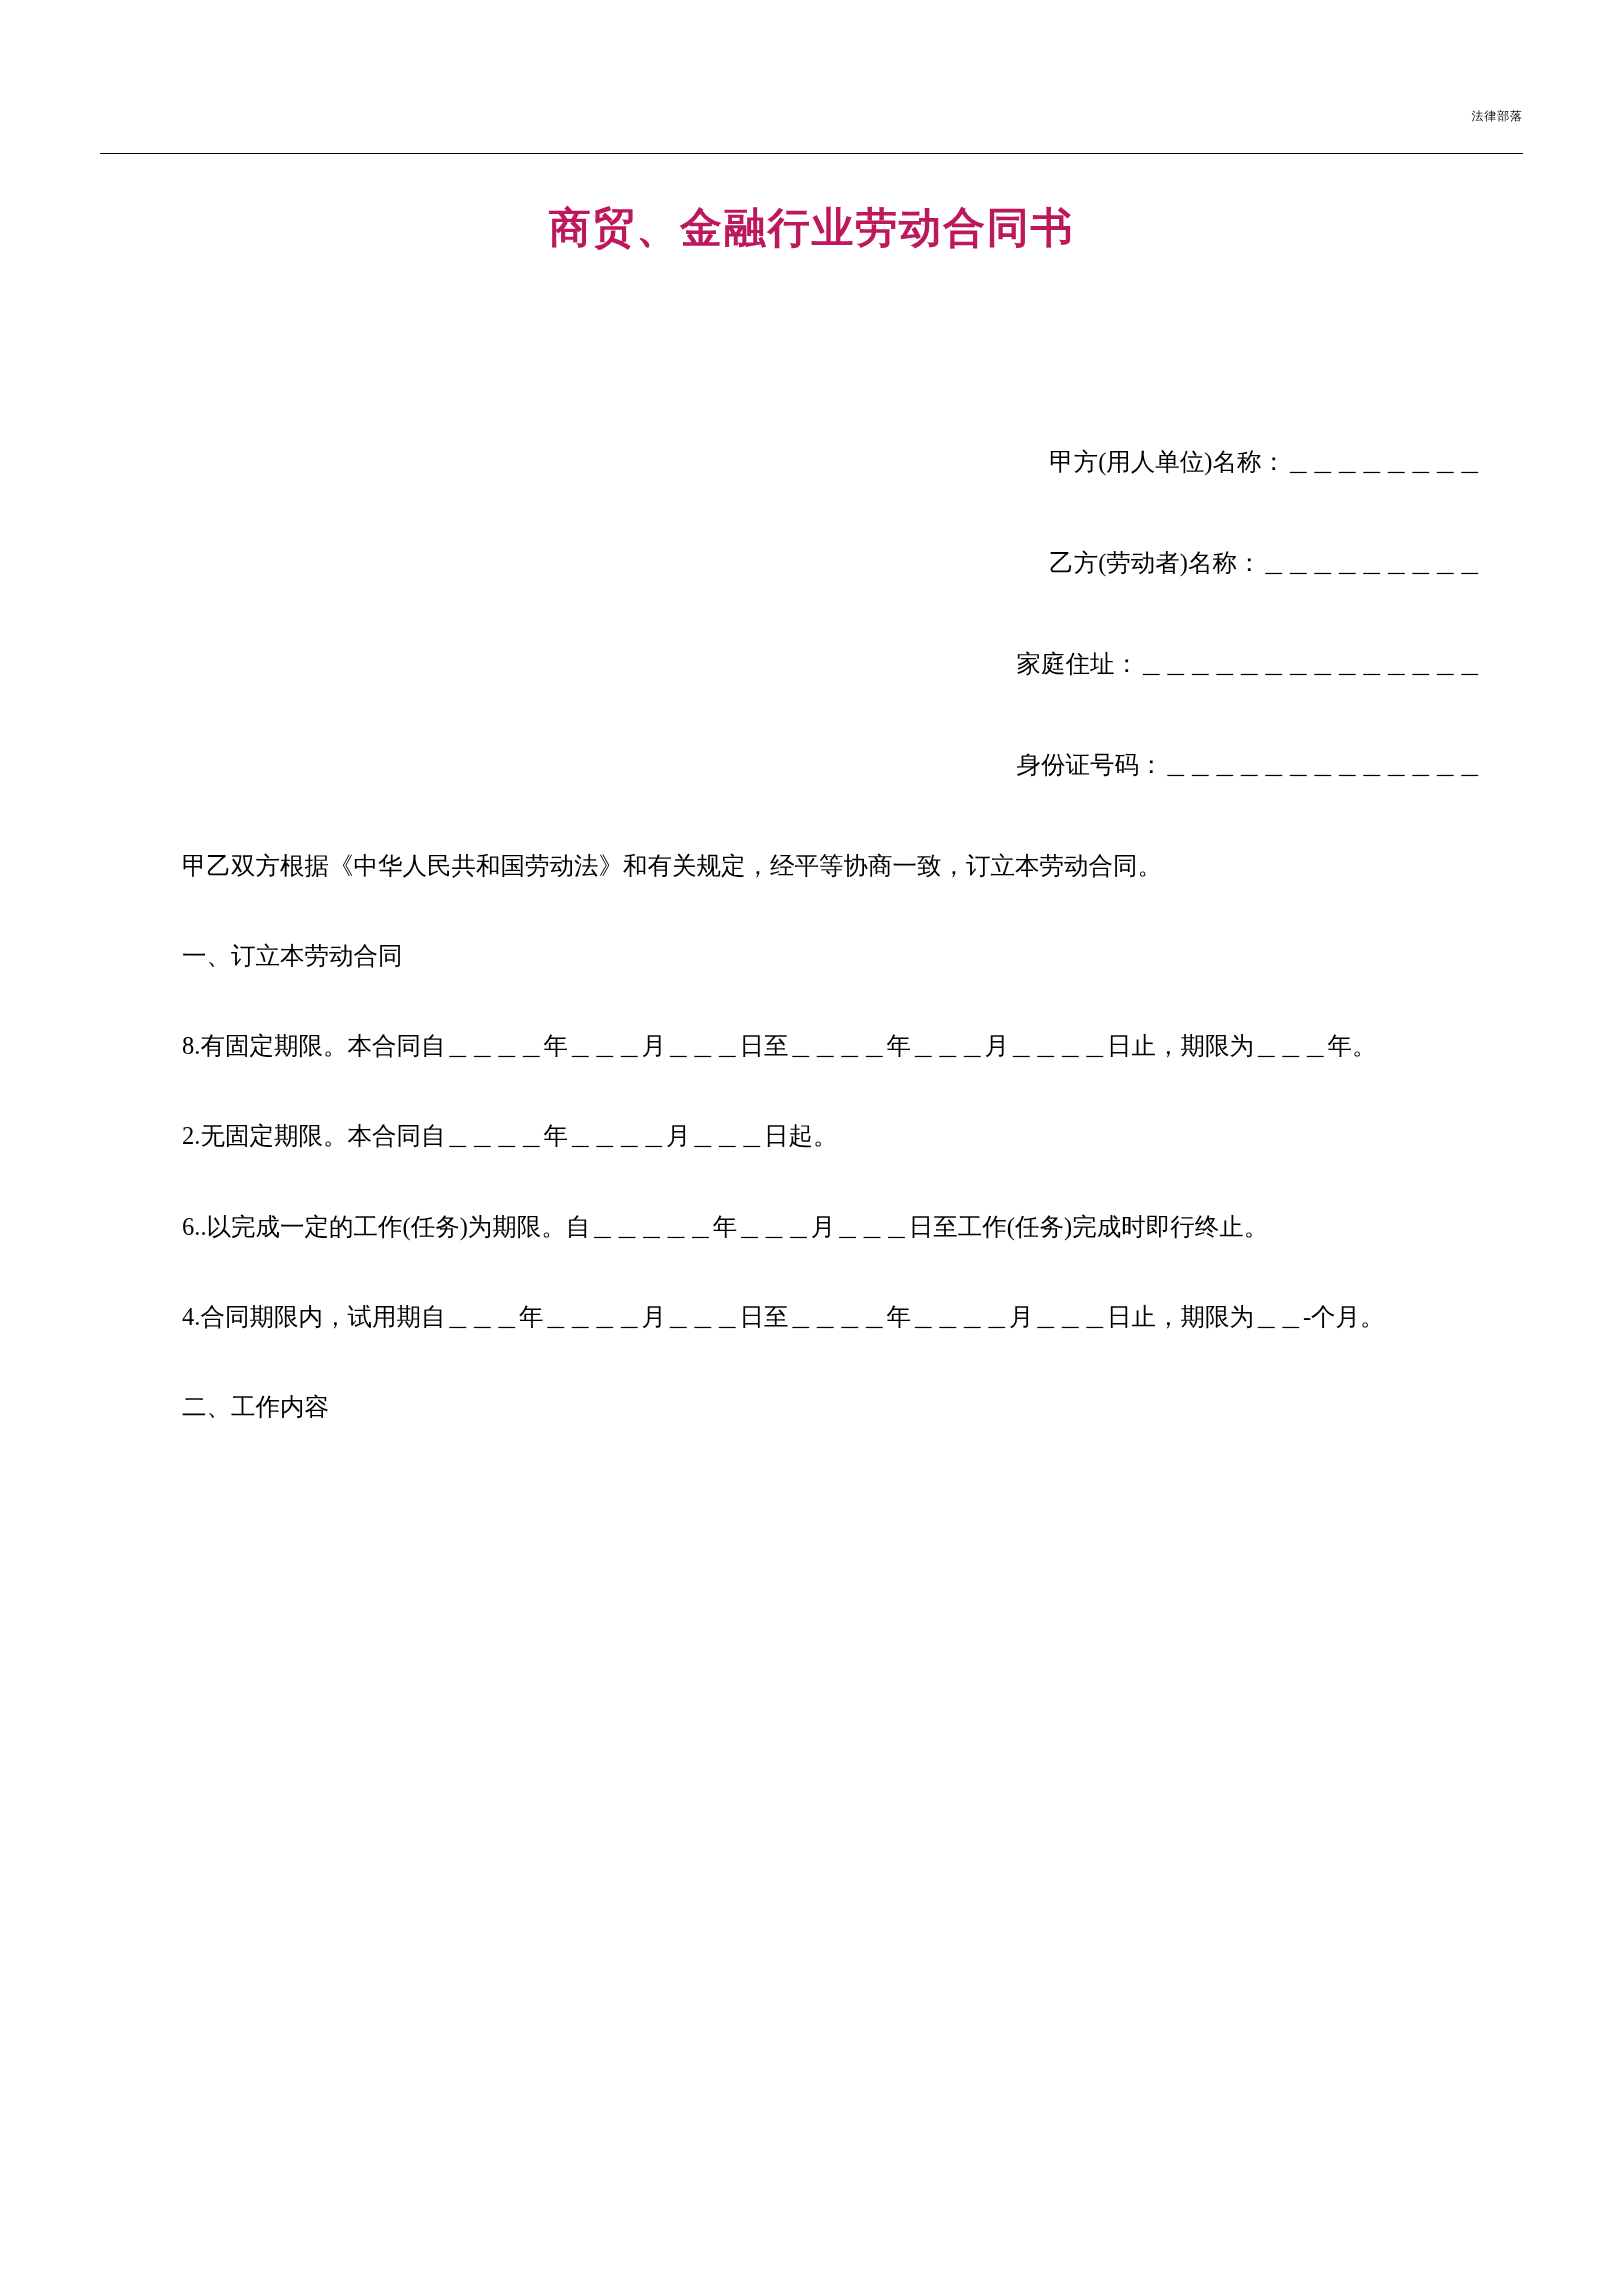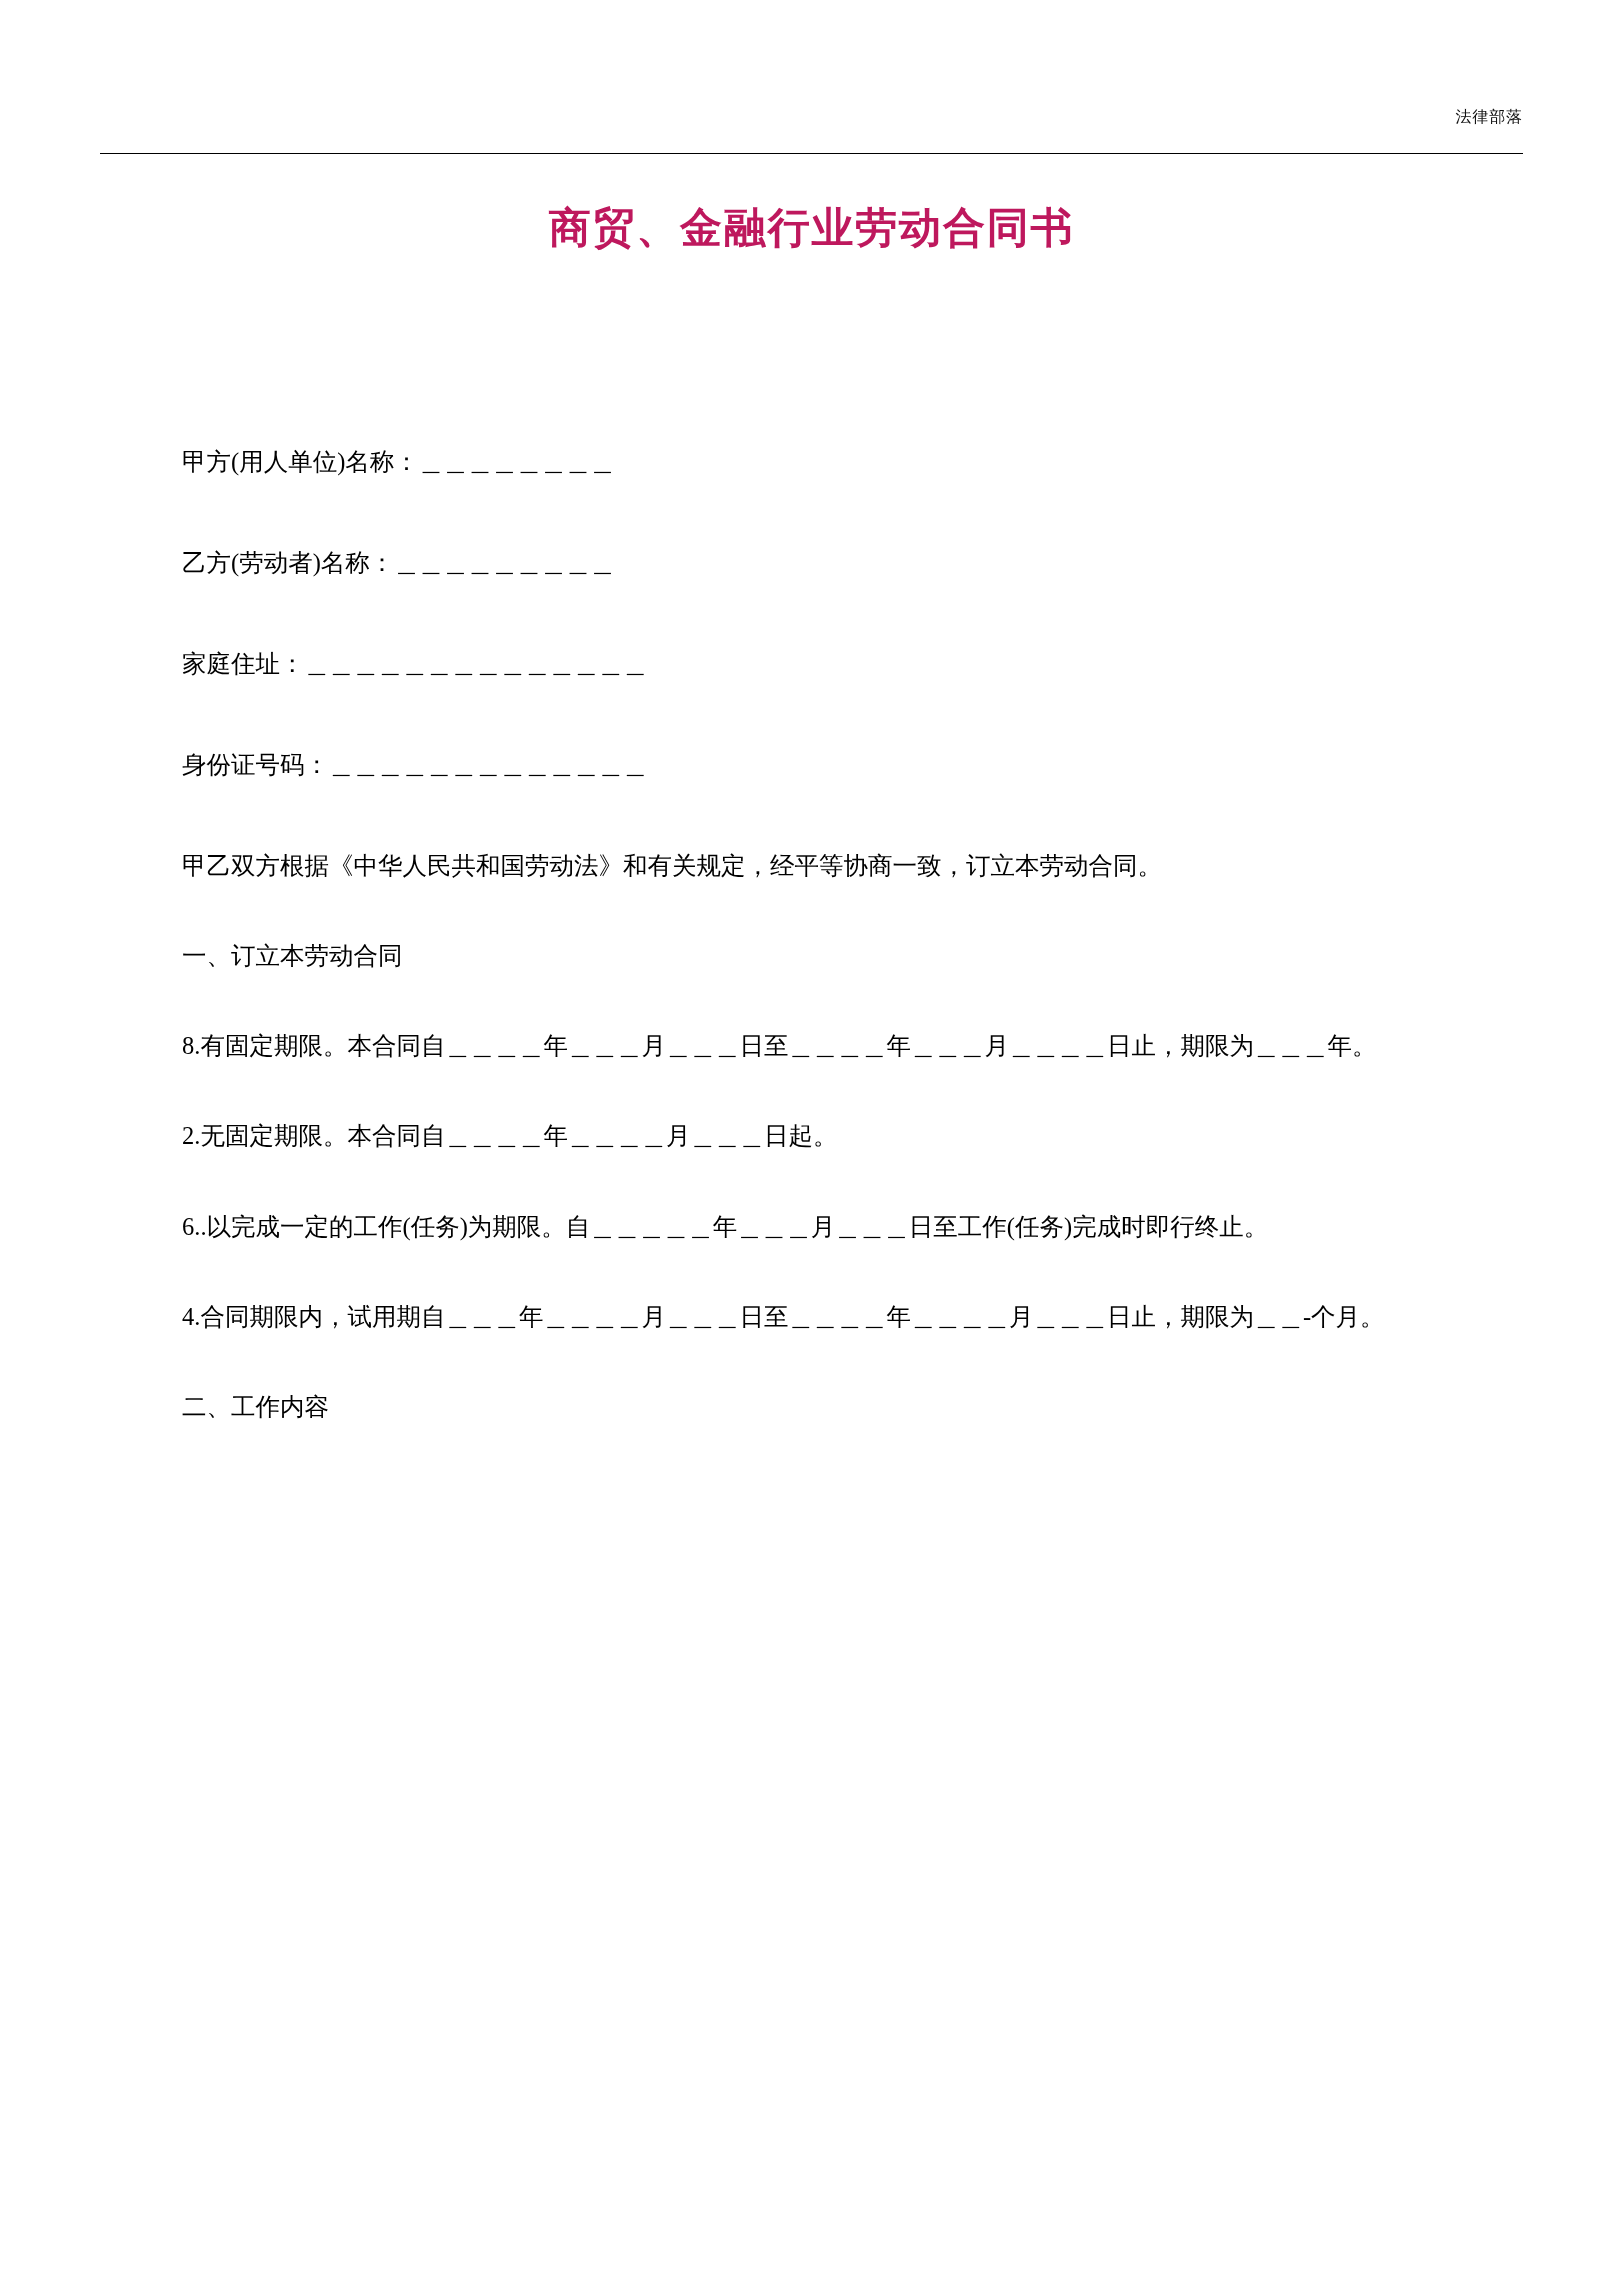--- a/index.html
+++ b/index.html
@@ -23,21 +23,21 @@
   .header {
     position: absolute;
     top: 107px;
     left: 100px;
     right: 100px;
     height: 36px;
     text-align: right;
   }
   .header-text {
     font-family: "Liberation Sans", "DejaVu Sans", sans-serif;
-    font-size: 16px;
+    font-size: 12px;
     color: #111111;
     letter-spacing: 0.9px;
     text-align: right;
   }
   .header-rule {
     position: absolute;
     top: 153px;
     left: 100px;
     right: 100px;
     border-top: 1.8px solid #000000;
@@ -59,21 +59,21 @@
     top: 445px;
     left: 182px;
     width: 1300px;
   }
   .line {
     font-size: 24.5px;
     line-height: 1.35;
     color: #000000;
     white-space: pre-wrap;
   }
-  .gap-field { margin-bottom: 68px; }
+  .gap-field { margin-bottom: 68px; text-align: right; }
   .gap-para  { margin-bottom: 57px; }
 </style>
 </head>
 <body>
 
 <div class="page">
 
   <div class="header">
     <span class="header-text">法律部落</span>
   </div>

